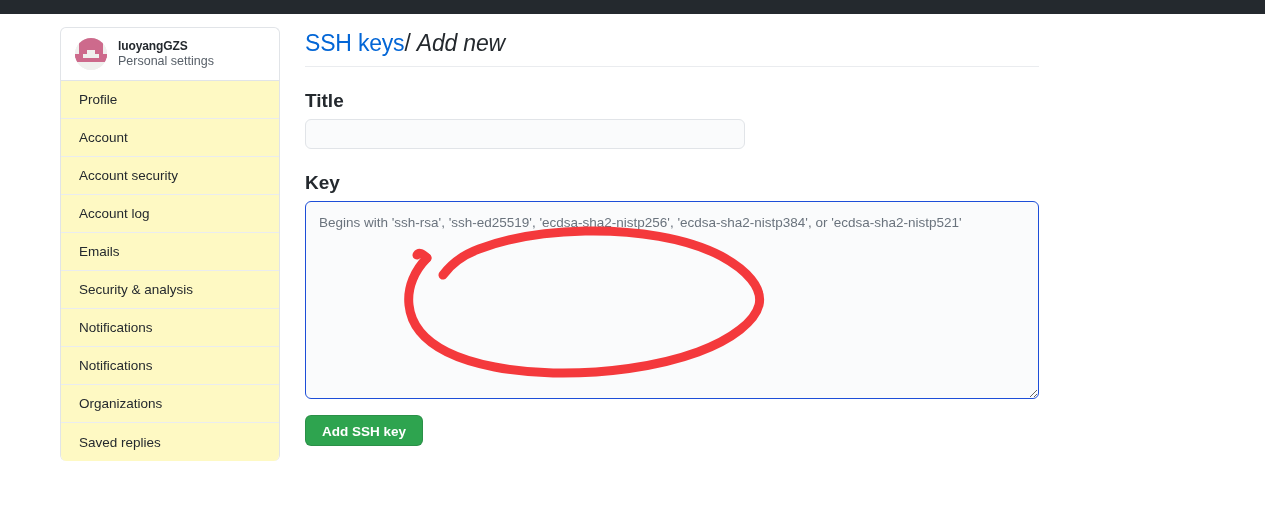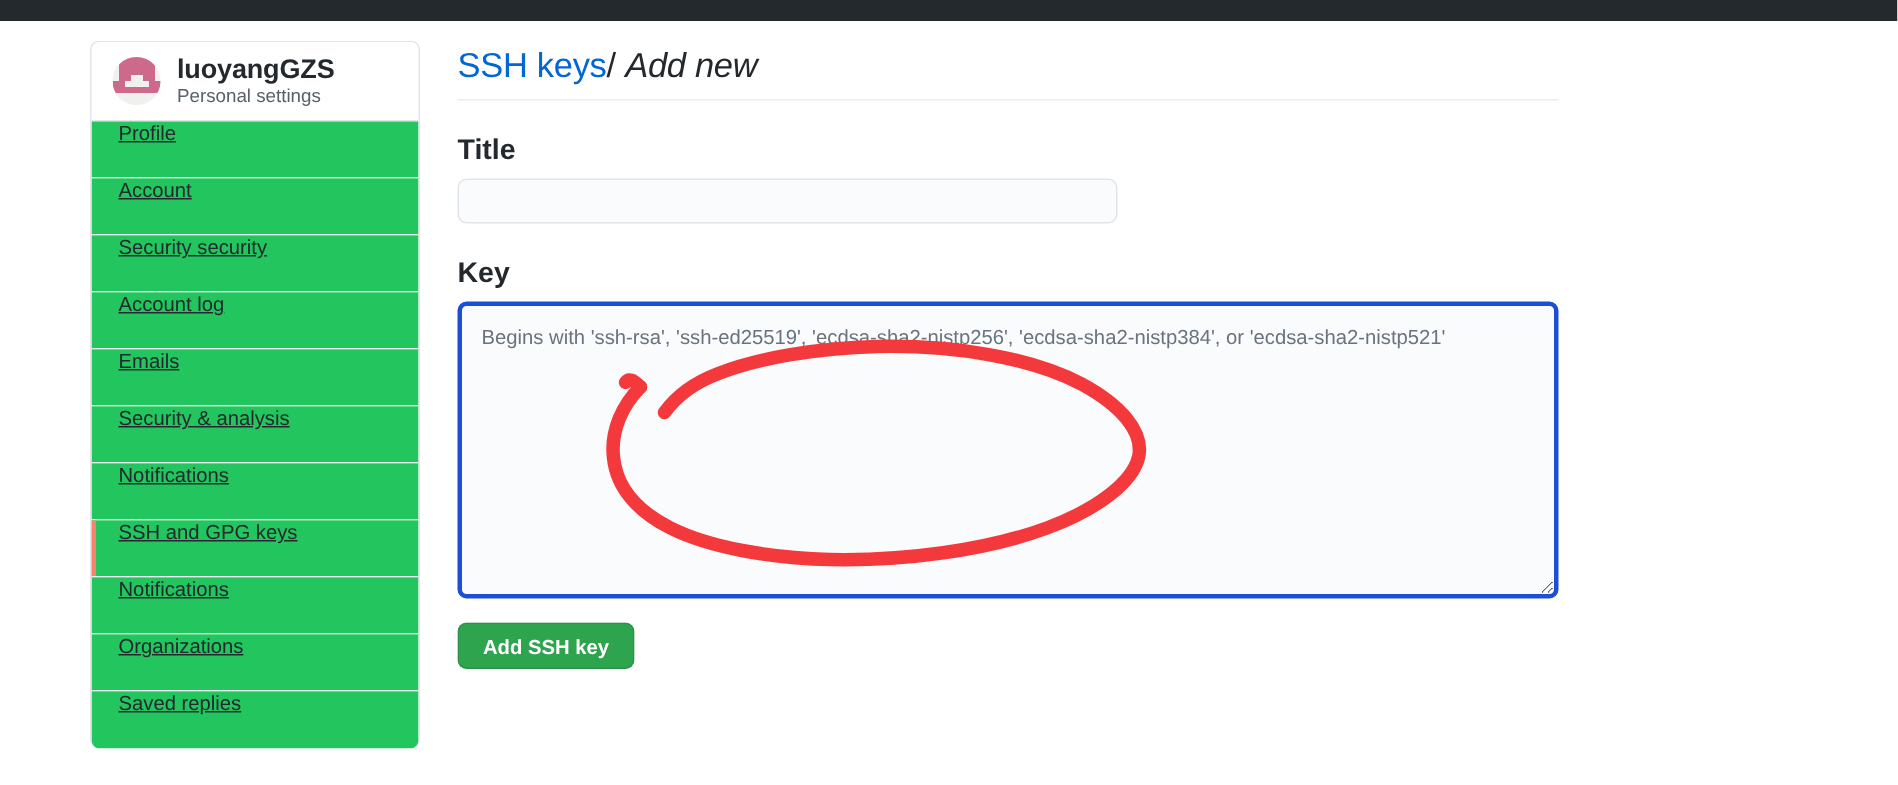--- a/index.html
+++ b/index.html
@@ -46,45 +46,45 @@
     border-radius: 50%;
     background: #f0f0ee;
     flex: 0 0 32px;
     margin-right: 11px;
     overflow: hidden;
     position: relative;
   }
   .avatar svg { display: block; width: 32px; height: 32px; }
   .profile-names { line-height: 1.25; min-width: 0; }
   .profile-login {
-    font-size: 18px;
+    font-size: 12px;
     font-weight: bold;
     color: #24292e;
     letter-spacing: -0.1px;
     white-space: nowrap;
   }
   .profile-sub {
     font-size: 12.5px;
     color: #586069;
     white-space: nowrap;
   }
 
   .navlist { list-style: none; margin: 0; padding: 0; }
   .navitem {
     position: relative;
     height: 38px;
     display: flex;
+    align-items: center;
     padding-left: 18px;
     font-size: 13.5px;
     color: #24292e;
     border-bottom: 1px solid #eaecef;
-    background: #22c55e;
+    background: #fef9c3;
     cursor: pointer;
     white-space: nowrap;
-    text-decoration: underline;
   }
   .navitem:last-child { border-bottom: none; }
   .navitem.selected::before {
     content: "";
     position: absolute;
     left: 0; top: 0;
     width: 3px; height: 100%;
     background: #f9826c;
   }
   .navitem.selected { font-weight: normal; }
@@ -134,21 +134,21 @@
   }
   .key-area {
     display: block;
     width: 734px;
     height: 198px;
     padding: 11px 13px;
     font-size: 13.5px;
     font-family: "Liberation Sans", sans-serif;
     color: #24292e;
     background: #fafbfc;
-    border: 3px solid #1d4ed8;
+    border: 1px solid #1d4ed8;
     border-radius: 6px;
     outline: none;
     resize: vertical;
     line-height: 1.5;
   }
   .key-area::placeholder { color: #6a737d; opacity: 1; }
   .submit-btn {
     margin-top: 16px;
     display: inline-block;
     padding: 0 16px;
@@ -209,36 +209,33 @@
     </div>
 
     <ul class="navlist">
       <li class="navitem">
           <span>Profile</span>
         </li>
       <li class="navitem">
           <span>Account</span>
         </li>
       <li class="navitem">
-          <span>Security security</span>
+          <span>Account security</span>
         </li>
       <li class="navitem">
           <span>Account log</span>
         </li>
       <li class="navitem">
           <span>Emails</span>
         </li>
       <li class="navitem">
           <span>Security &amp; analysis</span>
         </li>
       <li class="navitem">
           <span>Notifications</span>
-        </li>
-      <li class="navitem selected">
-          <span>SSH and GPG keys</span>
         </li>
       <li class="navitem">
           <span>Notifications</span>
         </li>
       <li class="navitem">
           <span>Organizations</span>
         </li>
       <li class="navitem">
           <span>Saved replies</span>
         </li>

